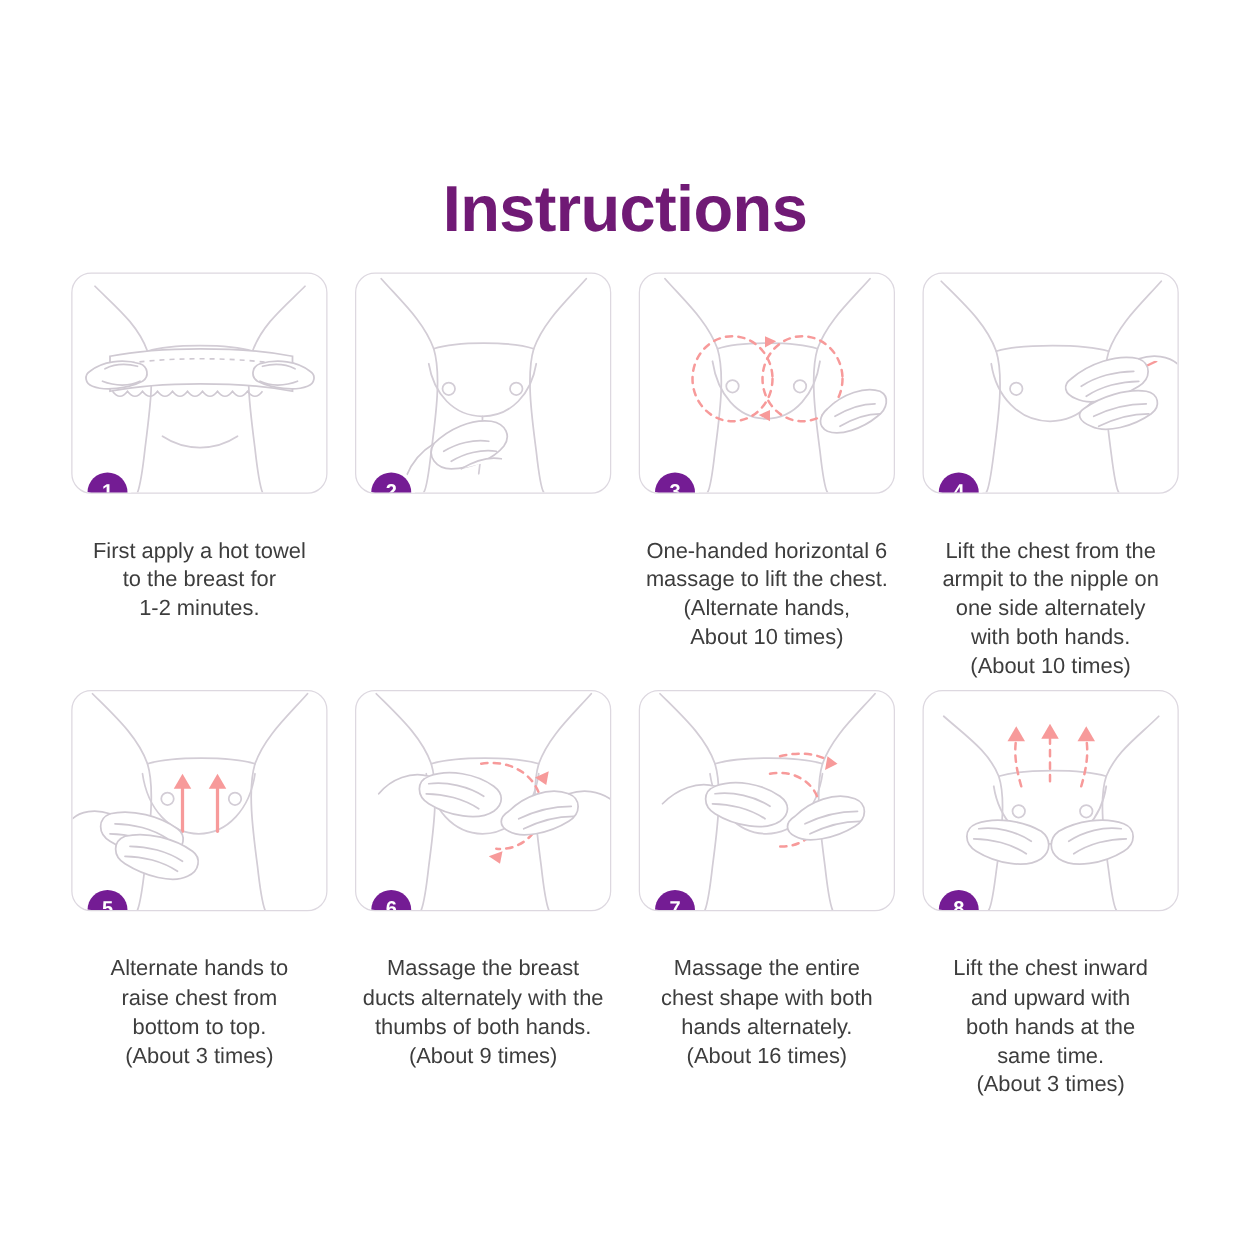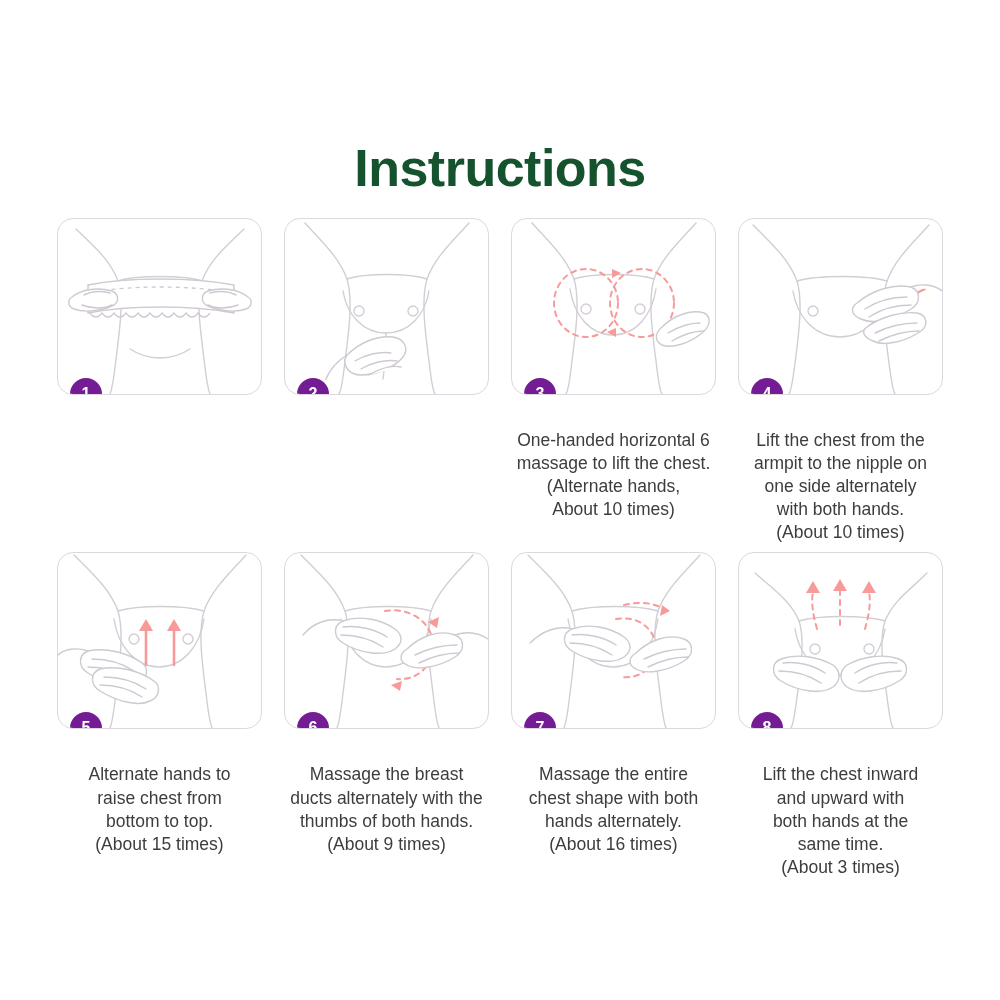--- a/index.html
+++ b/index.html
@@ -21,21 +21,21 @@
     background: #ffffff;
   }
   .title {
     position: absolute;
     top: 138px;
     left: 0;
     width: 1000px;
     text-align: center;
     font-size: 52px;
     font-weight: bold;
-    color: #14532d;
+    color: #701a75;
     letter-spacing: -0.5px;
   }
   .grid {
     position: absolute;
     top: 218px;
     left: 55px;
     width: 890px;
     display: grid;
     grid-template-columns: repeat(4, 1fr);
     column-gap: 18px;
@@ -120,20 +120,23 @@
             <path d="M14 78 C 24 70, 40 68, 54 72 C 60 74, 62 82, 56 86 C 44 92, 26 94, 16 90 C 10 88, 9 81, 14 78 Z"></path>
             <path d="M24 86 C 34 90, 46 90, 54 86"></path>
             <path d="M26 76 C 34 72, 44 72, 52 74"></path>
             <path d="M190 78 C 180 70, 164 68, 150 72 C 144 74, 142 82, 148 86 C 160 92, 178 94, 188 90 C 194 88, 195 81, 190 78 Z"></path>
             <path d="M180 86 C 170 90, 158 90, 150 86"></path>
             <path d="M178 76 C 170 72, 160 72, 152 74"></path>
           </g>
         </svg>
         <div class="badge">1</div>
       </div>
+      <div class="caption">First apply a hot towel
+to the breast for
+1-2 minutes.</div>
     </div>
 
     <div class="cell">
       <div class="panel">
         <svg width="203" height="175" viewBox="0 0 203 175">
           <g fill="none" stroke="#d3cdd6" stroke-width="1.4" stroke-linecap="round">
             <path d="M20 4 C 36 22, 54 38, 62 60 C 68 80, 64 112, 60 142 C 58 160, 56 172, 54 175"></path>
             <path d="M184 4 C 168 22, 150 38, 142 60 C 136 80, 140 112, 144 142 C 146 160, 148 172, 150 175"></path>
             <path d="M62 60 C 80 54, 124 54, 142 60"></path>
             <path d="M58 72 C 62 96, 78 114, 101 114 C 124 114, 140 96, 144 72"></path>
@@ -254,21 +257,21 @@
             <path d="M96 128 C 82 118, 60 112, 42 116 C 32 120, 32 132, 42 138 C 58 148, 80 154, 92 148 C 102 144, 103 133, 96 128 Z"></path>
             <path d="M88 136 C 76 128, 60 124, 46 124"></path>
             <path d="M84 144 C 72 136, 56 132, 42 132"></path>
           </g>
         </svg>
         <div class="badge">5</div>
       </div>
       <div class="caption">Alternate hands to
 raise chest from
 bottom to top.
-(About 15 times)</div>
+(About 3 times)</div>
     </div>
 
     <div class="cell row2">
       <div class="panel">
         <svg width="203" height="175" viewBox="0 0 203 175">
           <g fill="none" stroke="#d3cdd6" stroke-width="1.4" stroke-linecap="round">
             <path d="M16 2 C 34 20, 52 36, 60 58 C 66 78, 62 110, 58 140 C 56 158, 54 170, 52 175"></path>
             <path d="M188 2 C 172 20, 154 36, 146 58 C 140 78, 144 110, 148 140 C 150 158, 152 170, 154 175"></path>
             <path d="M60 58 C 80 52, 126 52, 146 58"></path>
             <path d="M56 66 C 60 94, 78 114, 101 114 C 124 114, 142 94, 146 66"></path>

